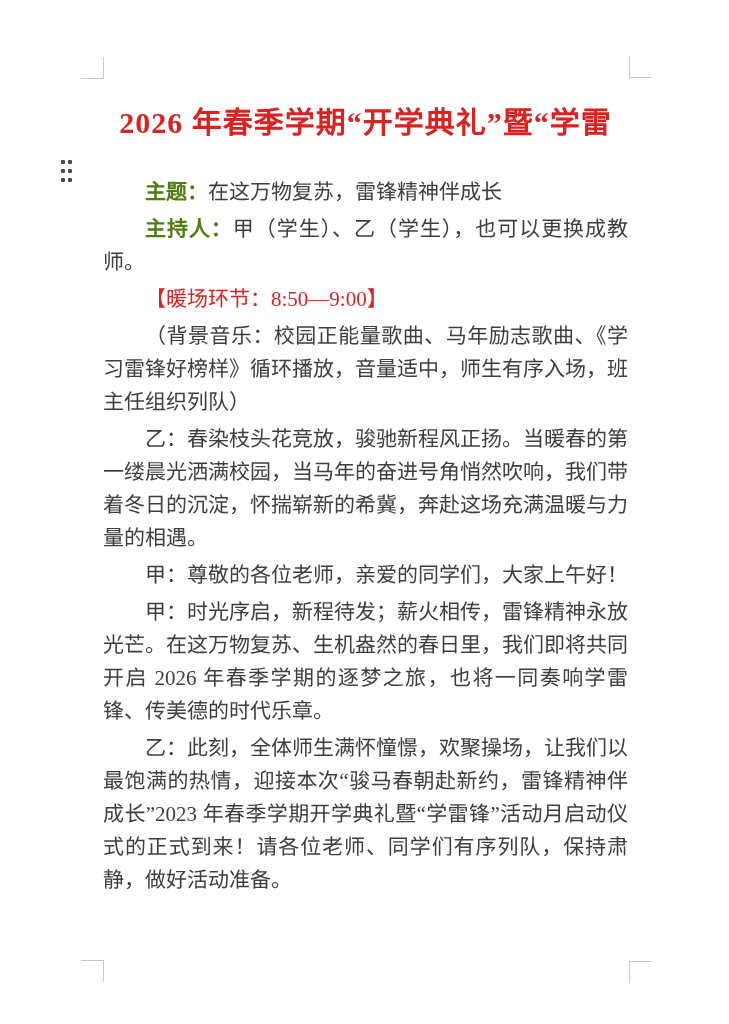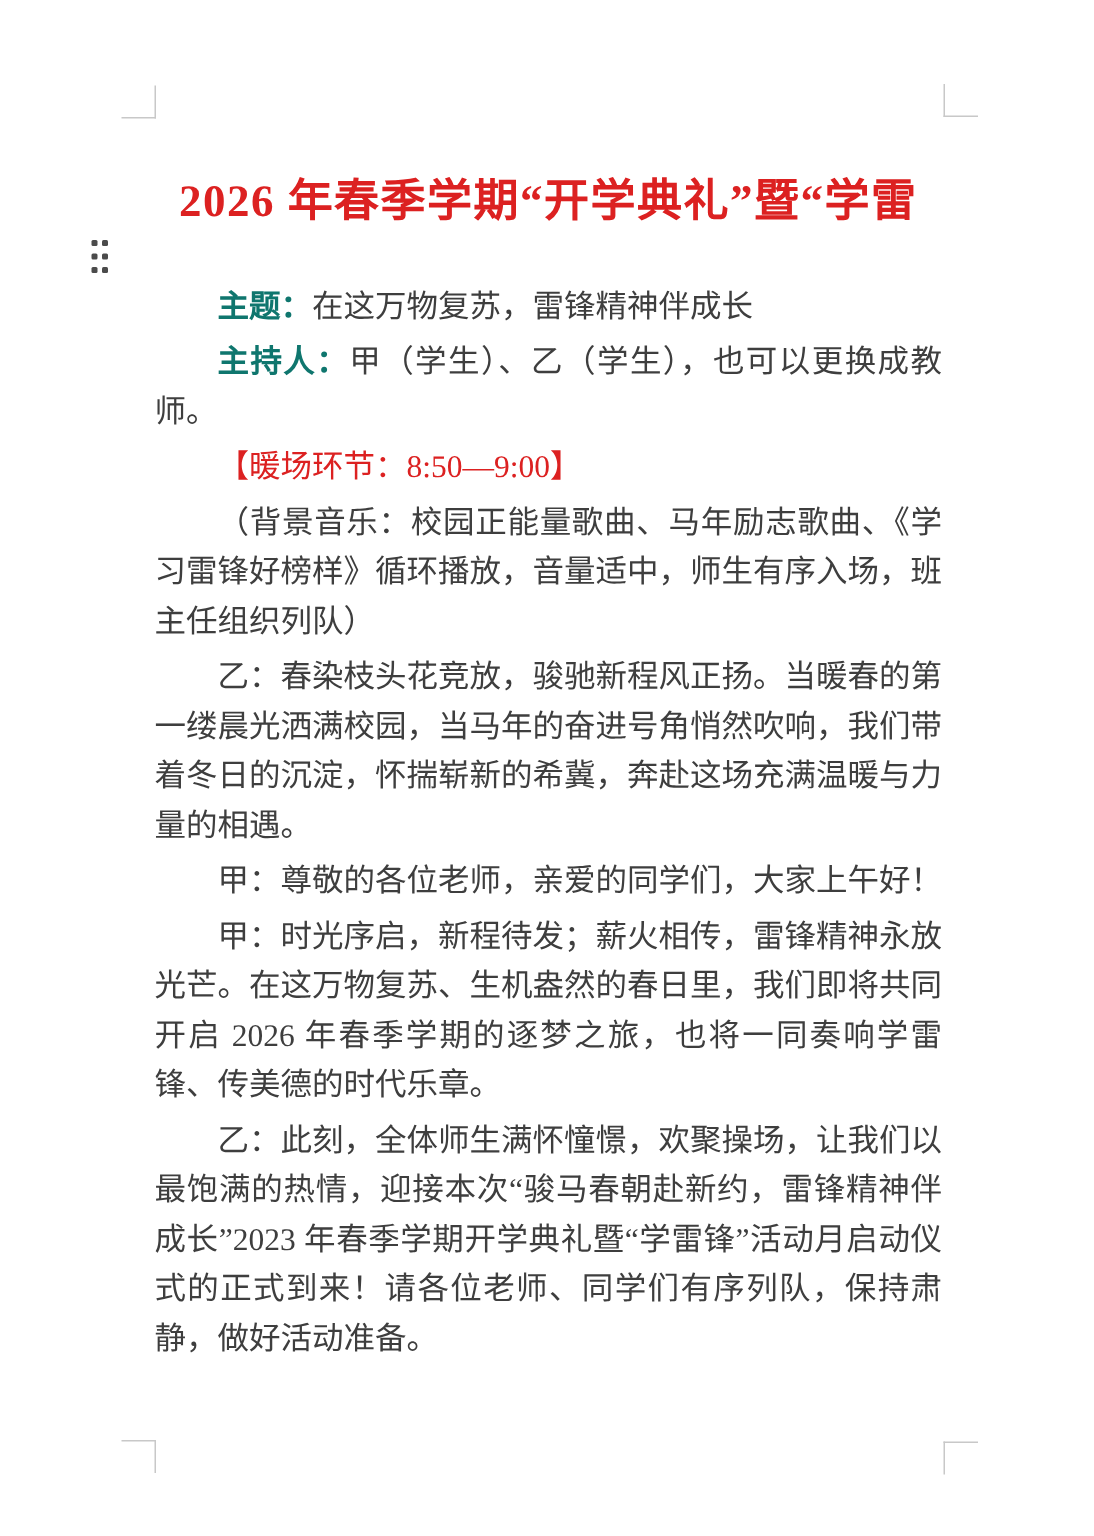--- a/index.html
+++ b/index.html
@@ -48,39 +48,39 @@
 
   
   .content {
     position: absolute;
     left: 103px;
     top: 100px;
     width: 525px;
   }
 
   .doc-title {
-    margin: 12px;
+    margin: 0;
     color: #dc2121;
     font-weight: bold;
     font-size: 30px;
     line-height: 45px;
     text-align: center;
     letter-spacing: 1px;
   }
 
   .meta-par, .body-par {
     margin: 4px 0 0 0;
     font-size: 21px;
     line-height: 33px;
     color: #3e3e3e;
     text-indent: 2em;
     text-align: justify;
   }
   .meta-first { margin-top: 31px; }
-  .meta-label { font-weight: bold; color: #0f766e; margin-top: 12px; }
+  .meta-label { font-weight: bold; color: #4d7c0f; margin-top: 12px; }
 
   .section-header {
     margin: 4px 0 0 0;
     font-size: 21px;
     line-height: 33px;
     text-indent: 2em;
     font-weight: normal;
     color: #dc2121;
     text-align: left;
   }

